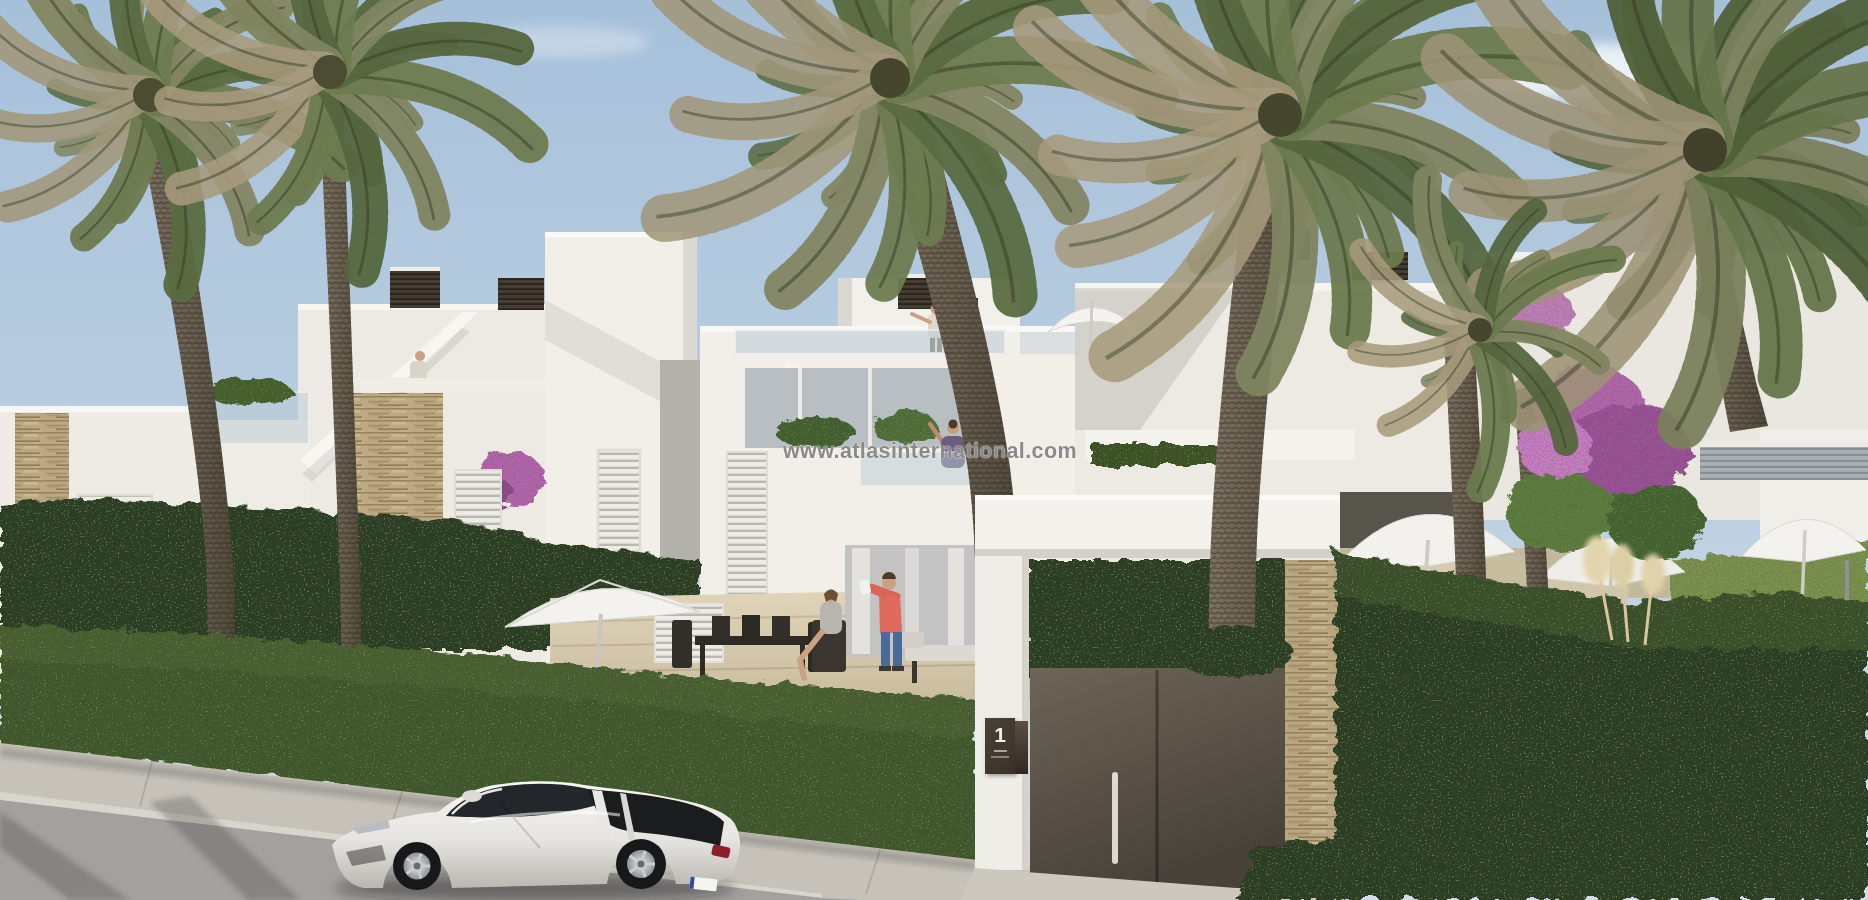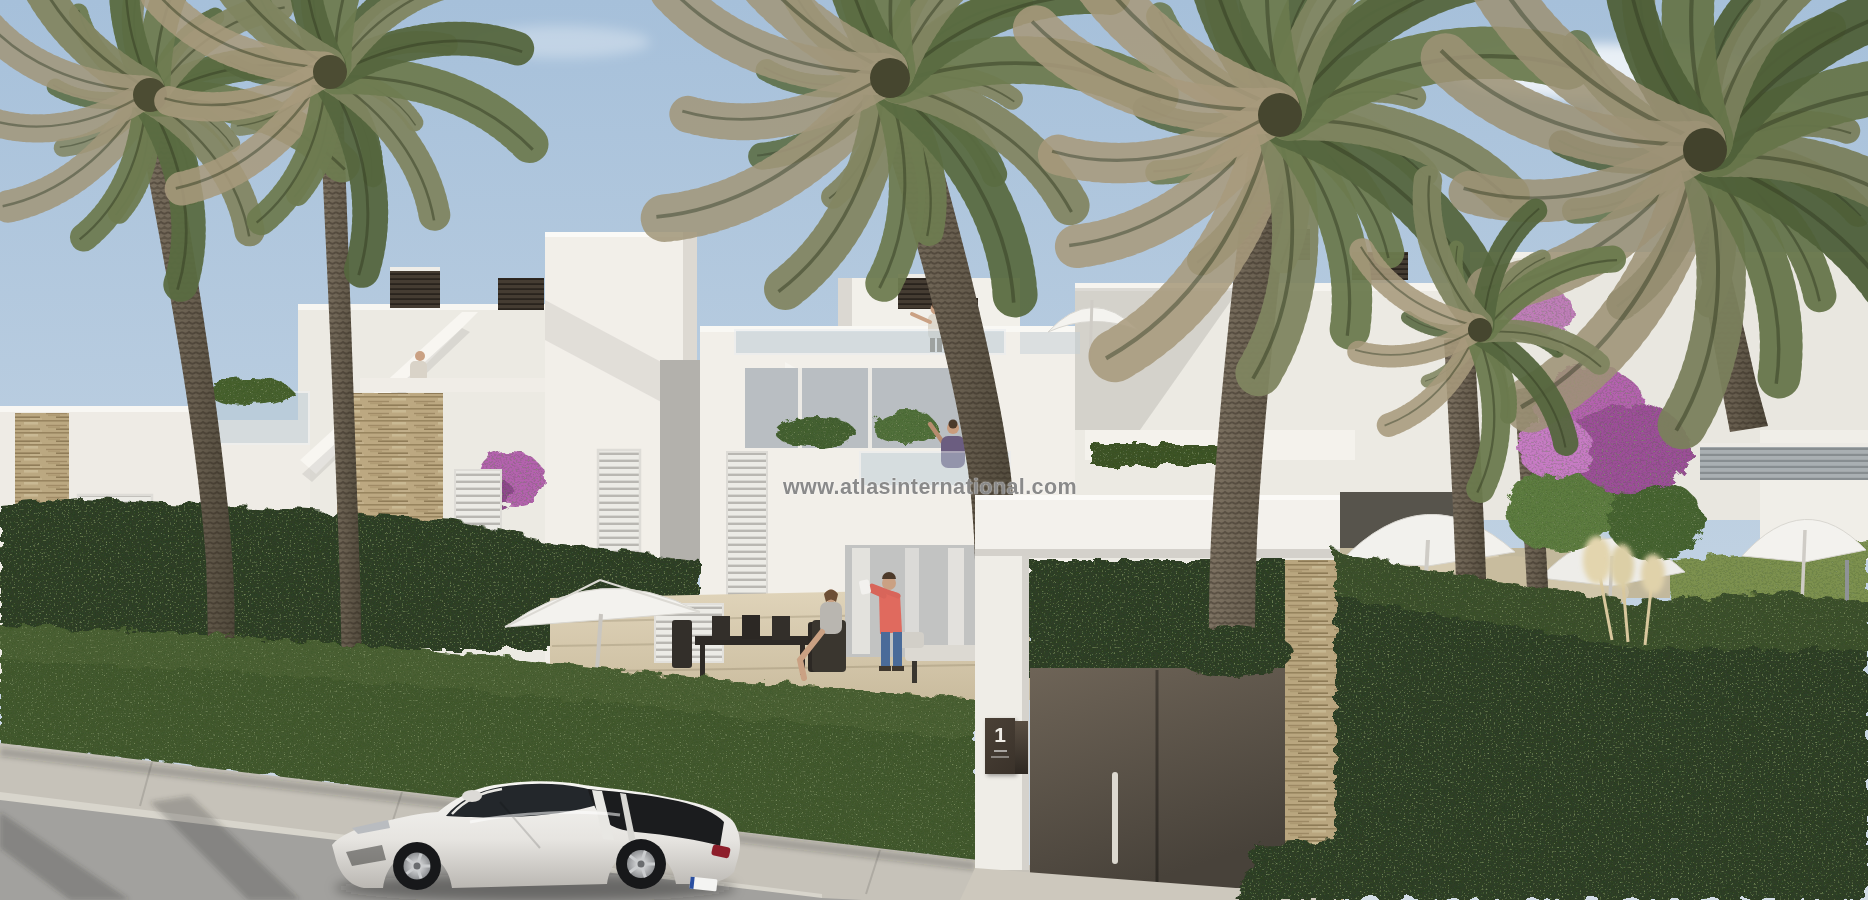--- a/index.html
+++ b/index.html
@@ -3,21 +3,21 @@
 <meta charset="utf-8">
 <style>
   html,body{margin:0;padding:0;background:#222;}
   .stage{position:relative;width:1868px;height:900px;overflow:hidden;
          font-family:"Liberation Sans",sans-serif;background:var(--sky_bottom,#cdd9e4);}
   .stage svg{position:absolute;left:0;top:0;}
   .watermark{position:absolute;left:783px;top:439px;width:320px;z-index:60;
     font-size:21.5px;font-weight:700;letter-spacing:.4px;
     color:var(--watermark_gray,#8a8a8a);
     text-shadow:0 0 2px rgba(255,255,255,.65),0 0 1px rgba(255,255,255,.8);
-    user-select:none;margin-top:36px;}
+    user-select:none;}
   .plaque{position:absolute;left:985px;top:718px;width:30px;height:56px;z-index:55;
     background:linear-gradient(135deg,var(--plaque,#4a4036),#3a322a);
     display:flex;flex-direction:column;align-items:center;box-shadow:2px 2px 4px rgba(0,0,0,.35);}
   .plaque-side{position:absolute;left:1015px;top:721px;width:13px;height:53px;z-index:55;
     background:linear-gradient(180deg,#5a4f43,#2e2822);}
   .plaque-number{color:#efece6;font-size:21px;font-weight:700;line-height:1;margin-top:6px;}
   .plaque-line{width:13px;height:2px;background:rgba(255,255,255,.55);margin-top:5px;}
   .plaque-line.small{width:18px;height:1.5px;background:rgba(255,255,255,.38);margin-top:4px;}
 </style>
 </head>

